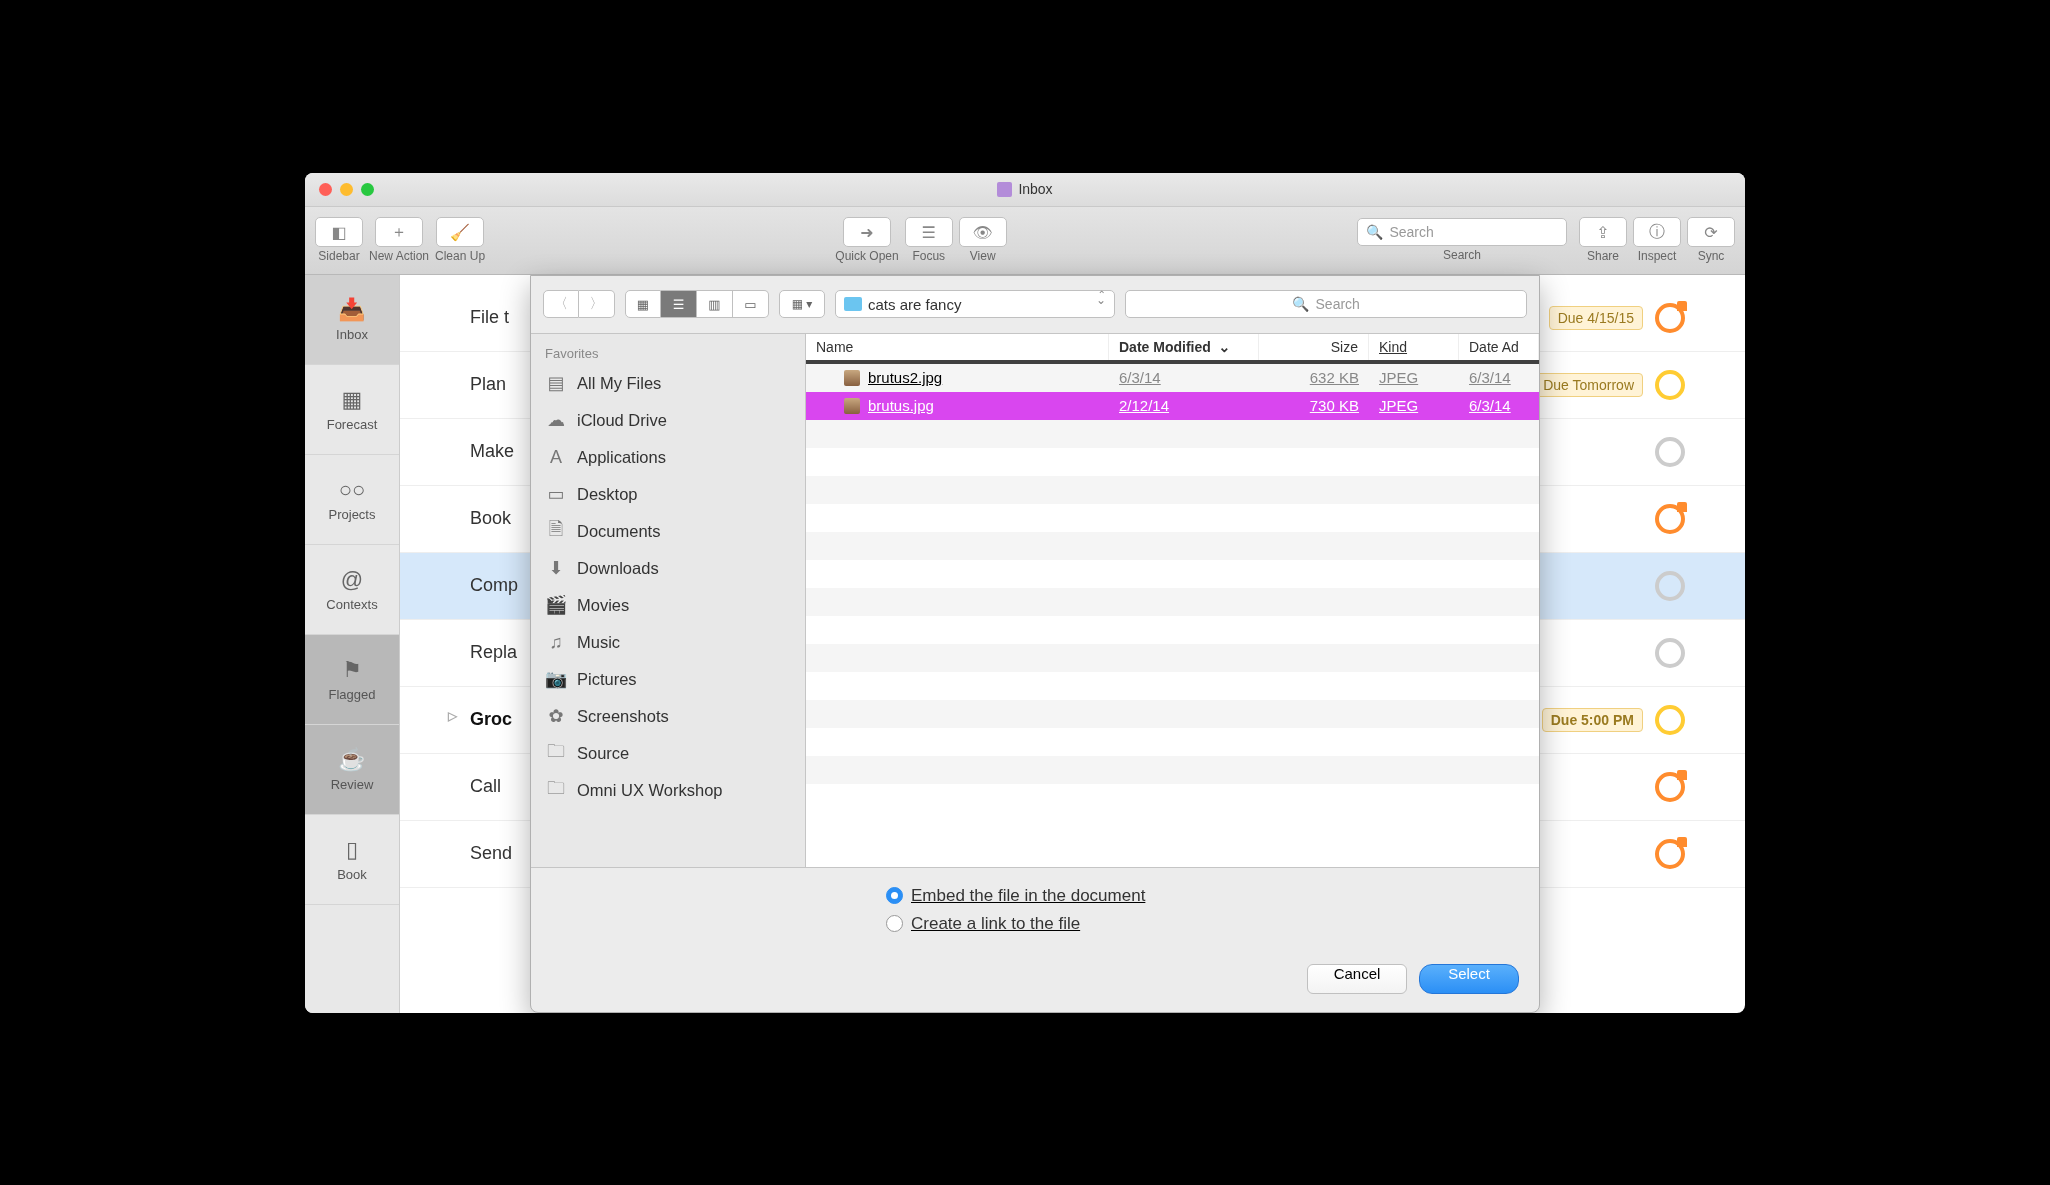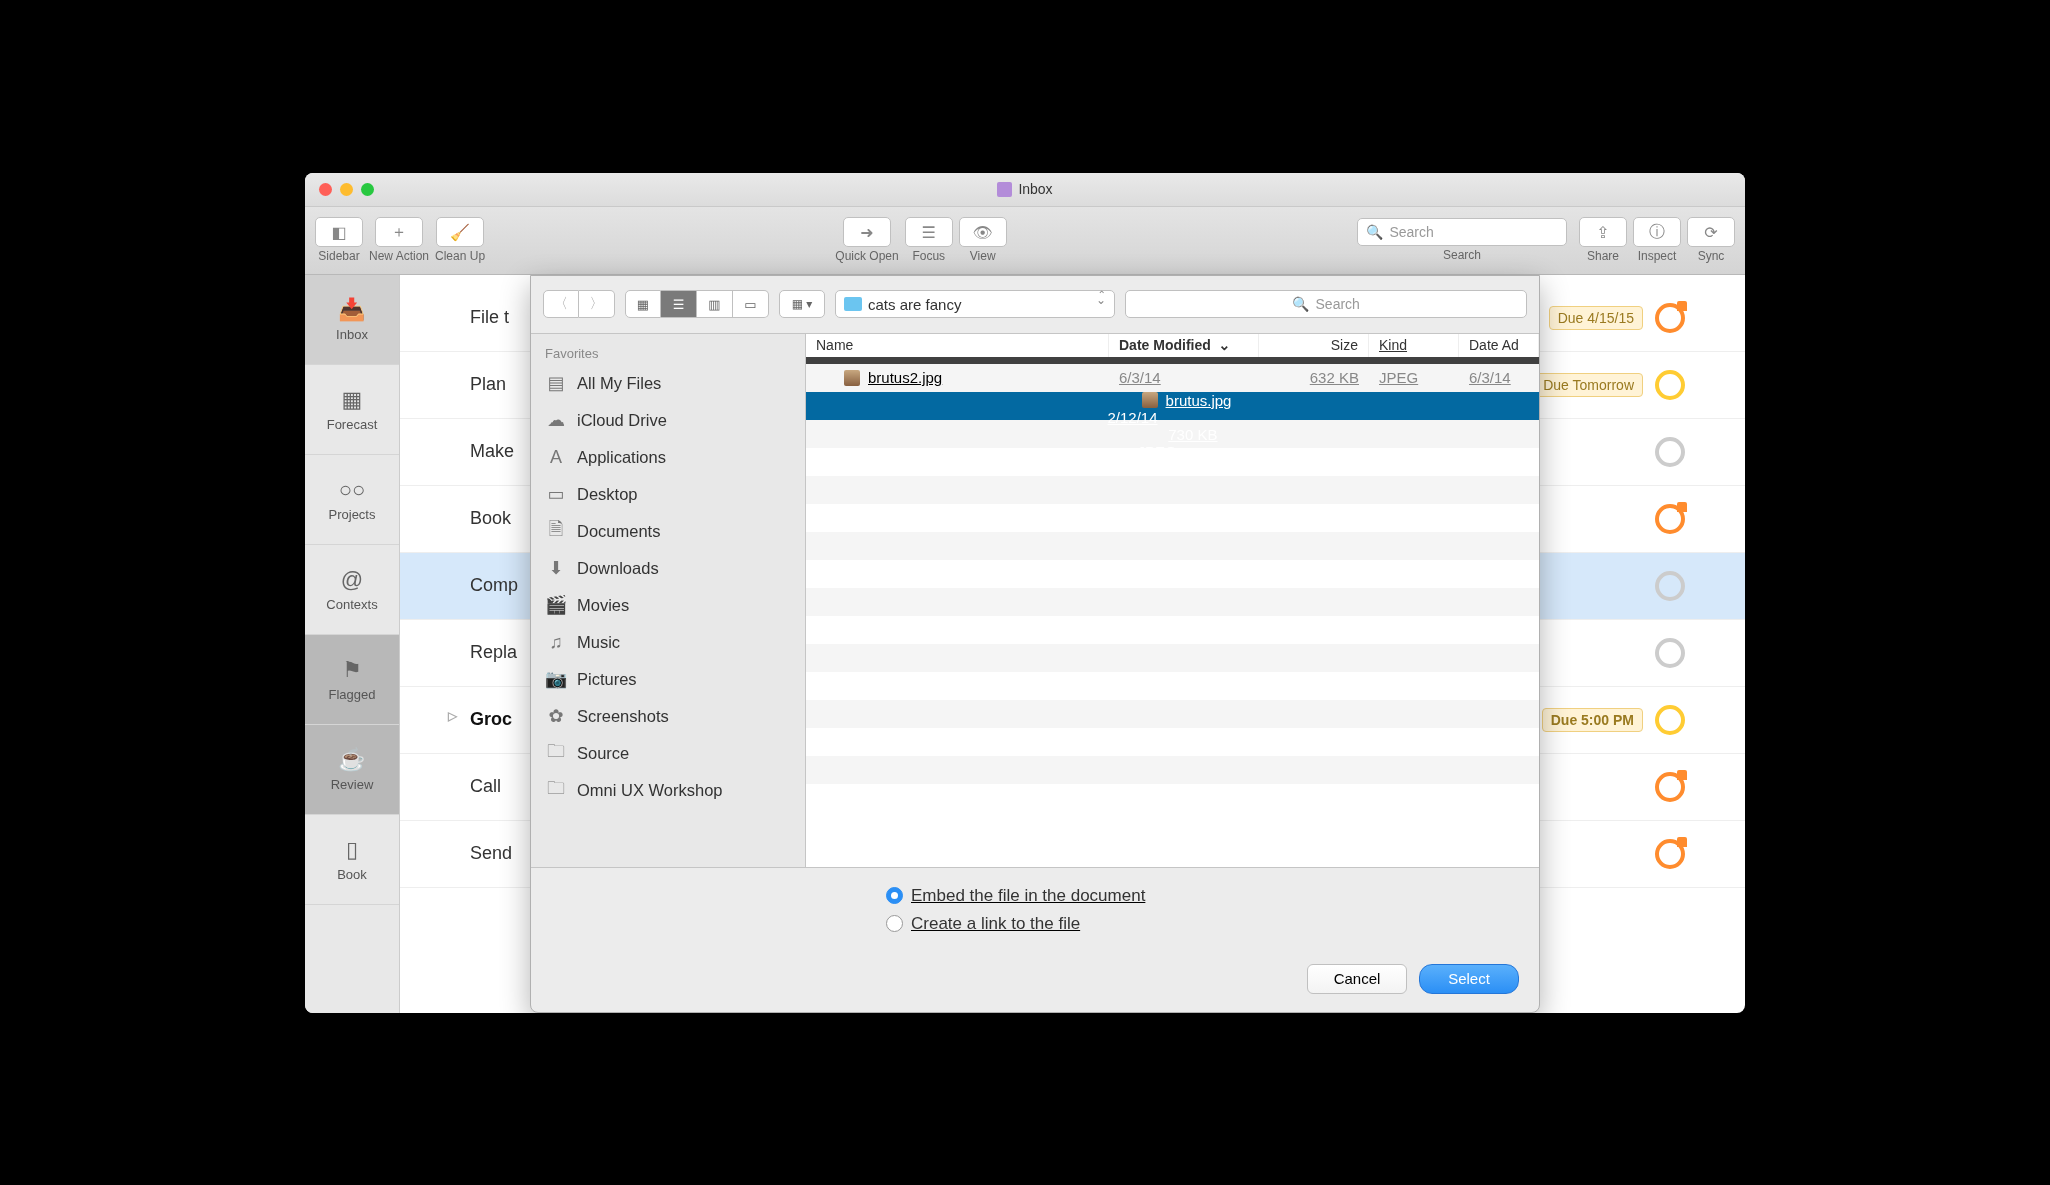--- a/index.html
+++ b/index.html
@@ -56,48 +56,48 @@
 .folderdd::after { content: '⌄'; position: absolute; right: 8px; color: #888; font-size: 12px; top: 2px; }
 .folderdd::before { content: '⌃'; position: absolute; right: 8px; color: #888; font-size: 10px; top: -2px; }
 .fic { width: 18px; height: 14px; background: #6bc5f0; border-radius: 2px; }
 .ssearch { flex: 1; height: 28px; background: #fff; border: 1px solid #c0c0c0; border-radius: 5px; display: flex; align-items: center; justify-content: center; gap: 6px; color: #999; font-size: 14px; }
 .sheet-body { flex: 1; display: flex; overflow: hidden; }
 .fav-sb { width: 275px; background: #e8e8e8; border-right: 1px solid #c5c5c5; padding: 8px 0; overflow: auto; }
 .fav-hd { font-size: 13px; color: #888; padding: 4px 14px; }
 .fav-it { height: 37px; display: flex; align-items: center; gap: 10px; padding: 0 14px; font-size: 16.5px; color: #333; cursor: pointer; }
 .fav-ic { width: 22px; text-align: center; color: #777; font-size: 18px; }
 .files { flex: 1; background: #fff; display: flex; flex-direction: column; }
-.cols { height: 30px; border-bottom: 7px solid #404040; display: flex; font-size: 14px; color: #333; }
+.cols { height: 30px; border-bottom: 4px solid #404040; display: flex; font-size: 14px; color: #333; }
 .col { display: flex; align-items: center; padding: 0 10px; border-right: 1px solid #eee; }
 .col.name { flex: 1; }
 .col.dm { width: 150px; font-weight: 600; }
 .col.sz { width: 110px; justify-content: flex-end; }
 .col.kd { width: 90px; text-decoration: underline; }
 .col.da { width: 80px; text-align: center; }
 .frow { height: 28px; display: flex; font-size: 15px; align-items: center; }
 .frow.even { background: #f5f5f5; }
-.frow.selected { background: #0369a1; color: #fff; flex-direction: column; }
+.frow.selected { background: #d946ef; color: #fff; }
 .fc { padding: 0 10px; display: flex; align-items: center; gap: 8px; text-decoration: underline; }
 .fc.name { flex: 1; }
 .fc.dm { width: 150px; }
 .fc.sz { width: 110px; justify-content: flex-end; }
 .fc.kd { width: 90px; }
 .fc.da { width: 80px; }
 .thumb { width: 16px; height: 16px; background: linear-gradient(#c8a880,#886040); border-radius: 2px; }
 .frow:not(.selected) .fc.dm, .frow:not(.selected) .fc.sz, .frow:not(.selected) .fc.kd, .frow:not(.selected) .fc.da { color: #888; }
 .emptyrow { height: 28px; }
 .emptyrow:nth-child(odd) { background: #f5f5f5; }
 .sheet-foot { border-top: 1px solid #c5c5c5; padding: 18px 20px; display: flex; flex-direction: column; gap: 30px; }
 .radios { display: flex; flex-direction: column; gap: 8px; align-items: flex-start; margin-left: 335px; text-decoration: underline; }
 .radio { display: flex; align-items: center; gap: 8px; font-size: 17px; color: #333; }
 .rdot { width: 17px; height: 17px; border-radius: 50%; border: 1px solid #999; background: #fff; display: flex; align-items: center; justify-content: center; }
 .rdot.on { background: #2b8ff5; border-color: #2b8ff5; }
 .rdot.on::after { content: ''; width: 7px; height: 7px; background: #fff; border-radius: 50%; }
 .foot-btns { display: flex; justify-content: flex-end; gap: 12px; }
-.btn { width: 100px; height: 30px; border-radius: 6px; font-size: 15px; border: 1px solid #c0c0c0; background: linear-gradient(#fff,#f3f3f3); display: flex; align-items: center; justify-content: center; cursor: pointer; }
+.btn { width: 100px; height: 30px; border-radius: 6px; font-size: 15px; border: 1px solid #c0c0c0; background: linear-gradient(#fff,#f3f3f3); display: flex; justify-content: center; cursor: pointer; }
 .btn.primary { background: linear-gradient(#5ab0fc,#2b8ff5); color: #fff; border-color: #2476d8; border-radius: 13px; }
 .mag { display: inline-block; }
 </style>
 </head>
 <body>
 
 <div class="window">
 
   <div class="titlebar">
     <div class="traffic">

